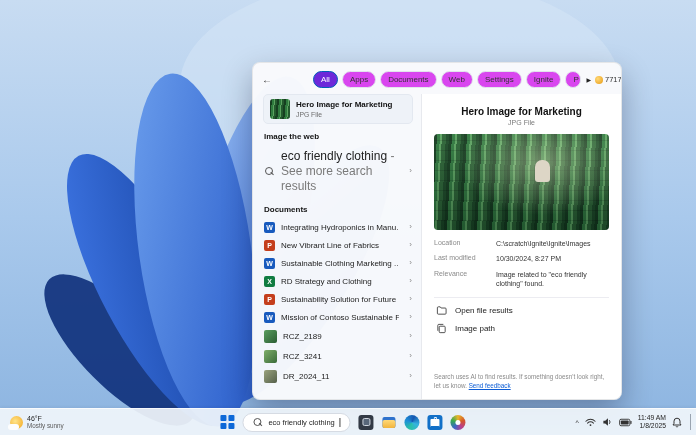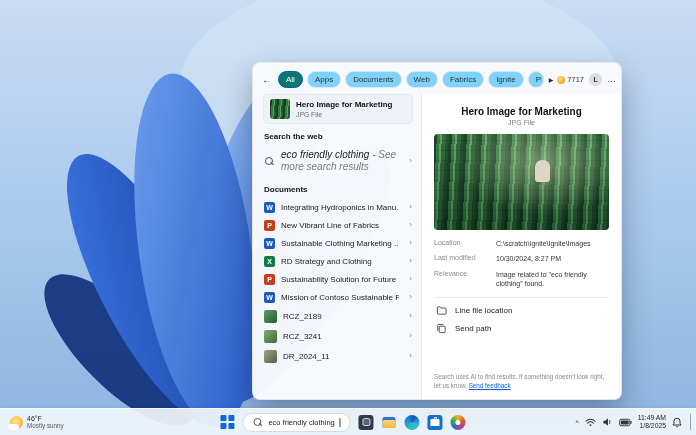--- a/index.html
+++ b/index.html
@@ -8,23 +8,23 @@
 
   
   .wallpaper { position:absolute; inset:0; z-index:0; }
 
   
   .panel { position:absolute; left:252px; top:62px; width:370px; height:338px; z-index:2;
            background:rgba(249,250,252,0.97); border:1px solid rgba(0,0,0,0.08); border-radius:8px;
            box-shadow:0 12px 30px rgba(0,0,30,0.30); display:flex; flex-direction:column; overflow:hidden; }
   .panel-header { display:flex; align-items:center; gap:4px; padding:8px 9px 6px 9px; flex:0 0 auto; }
   .back-btn { font-size:10px; color:#333; margin-right:2px; cursor:default; }
-  .tab { font-size:8px; line-height:1; padding:3.5px 7px; border-radius:9px; background:#7dd3fc;
+  .tab { font-size:8px; line-height:1; padding:3.5px 7px; border-radius:9px; background:#d946ef;
          border:1px solid #e2e5ec; color:#333; white-space:nowrap; }
-  .tab.selected { background:#0f766e; border-color:#005fb8; color:#fff; }
+  .tab.selected { background:#6d28d9; border-color:#005fb8; color:#fff;margin-left:35px; }
   .tab.clipped { max-width:15px; overflow:hidden; }
   .tabs-overflow { font-size:6px; color:#222; margin-left:1px; }
   .header-right { margin-left:auto; display:flex; align-items:center; gap:5px; }
   .rewards { display:flex; align-items:center; gap:2px; font-size:7.5px; color:#333;justify-content:flex-end; }
   .rewards-medal { width:8px; height:8px; border-radius:50%; background:radial-gradient(circle at 35% 35%,#ffd978,#e89a12); }
   .avatar { width:13px; height:13px; border-radius:50%; background:#d9dfe9; color:#333; font-size:7px;
             display:flex; align-items:center; justify-content:center; font-weight:bold; }
   .more-btn { font-size:9px; color:#333; line-height:0.5; }
 
   .panel-body { flex:1; display:flex; min-height:0; }
@@ -34,21 +34,21 @@
   .section-h { font-size:8px; font-weight:bold; color:#141414; margin:8px 0 4px 1px; }
   .best-item { display:flex; align-items:center; gap:6px; background:#eef2f8; border:1px solid #e3e8f0;
                border-radius:5px; padding:4px 6px; }
   .thumb { width:20px; height:20px; border-radius:3px; flex:0 0 auto;
            background:repeating-linear-gradient(95deg,#163f20 0 2px,#2f7a3e 2px 4px,#5aa35f 4px 5px,#245a2e 5px 7px); }
   .best-title { font-size:8px; font-weight:bold; color:#111; line-height:1.2; }
   .best-sub { font-size:6.8px; color:#6b6b6b; margin-top:1px; }
   .row { display:flex; align-items:center; gap:6px; padding:3.5px 1px; }
   .row-title { font-size:8px; color:#222; white-space:nowrap; overflow:hidden; max-width:118px; }
   .chev { margin-left:auto; color:#8a8a8a; font-size:8px; line-height:1; }
-  .web-text { font-size:10px; color:#222; line-height:1.25; max-width:118px;font-style:italic; }
+  .web-text { font-size:12px; color:#222; line-height:1.25; max-width:118px; }
   .web-suffix { color:#7a7a7a; }
   .mag-icon { position:relative; width:11px; height:11px; flex:0 0 auto; }
   .mag-icon::before { content:""; position:absolute; width:6px; height:6px; border:1.2px solid #555; border-radius:50%; left:1px; top:1px; }
   .mag-icon::after { content:""; position:absolute; width:4px; height:1.3px; background:#555; transform:rotate(45deg); left:6px; top:7.6px; }
   .doc-icon { width:11px; height:11px; border-radius:2px; color:#fff; font-size:7px; font-weight:bold;
               display:flex; align-items:center; justify-content:center; flex:0 0 auto; }
   .doc-icon.word { background:#185abd; } .doc-icon.ppt { background:#c43e1c; } .doc-icon.excel { background:#107c41; }
   .photo-thumb { width:13px; height:13px; border-radius:2px; flex:0 0 auto;
                  background:linear-gradient(135deg,#5a9e5f,#2b5d33); }
   .photo-thumb.v2 { background:linear-gradient(135deg,#7fae6a,#3a6b3a); }
@@ -150,21 +150,21 @@
 </svg>
 
 <div class="panel">
 
   <div class="panel-header">
     <span class="back-btn">←</span>
     <span class="tab selected">All</span>
     <span class="tab">Apps</span>
     <span class="tab">Documents</span>
     <span class="tab">Web</span>
-    <span class="tab">Fabrics</span>
+    <span class="tab">Settings</span>
     <span class="tab">Ignite</span>
     <span class="tab clipped">P</span>
     <span class="tabs-overflow">▶</span>
     <span class="header-right">
       <span class="rewards">
         <span class="rewards-medal"></span>
         <span>7717</span>
       </span>
       <span class="avatar">L</span>
       <span class="more-btn">…</span>
@@ -177,21 +177,21 @@
     <div class="results">
 
       <div class="best-item">
         <span class="thumb"></span>
         <span>
           <div class="best-title">Hero Image for Marketing</div>
           <div class="best-sub">JPG File</div>
         </span>
       </div>
 
-      <div class="section-h">Search the web</div>
+      <div class="section-h">Image the web</div>
       <div class="row">
         <span class="mag-icon"></span>
         <span class="web-text">
           <span>eco friendly clothing</span><span class="web-suffix"> - See more search results</span>
         </span>
         <span class="chev">›</span>
       </div>
 
       <div class="section-h">Documents</div>
 
@@ -263,28 +263,28 @@
         <span class="meta-label">Relevance</span>
         <span class="meta-value">Image related to "eco friendly clothing" found.</span>
       </div>
 
       <div class="divider"></div>
 
       <div class="action">
         <svg width="11" height="11" viewBox="0 0 12 12">
             <path d="M1.5 3a1 1 0 0 1 1-1h2.1l1 1.3H10a1 1 0 0 1 1 1V9a1 1 0 0 1-1 1H2.5a1 1 0 0 1-1-1z" fill="none" stroke="#444" stroke-width="1"></path>
           </svg>
-        <span>Line file location</span>
+        <span>Open file results</span>
       </div>
       <div class="action">
         <svg width="11" height="11" viewBox="0 0 12 12">
             <rect x="3.5" y="3.5" width="6.5" height="7" rx="1" fill="none" stroke="#444"></rect>
             <path d="M2 8.5V2.5a1 1 0 0 1 1-1h5" fill="none" stroke="#444"></path>
           </svg>
-        <span>Send path</span>
+        <span>Image path</span>
       </div>
 
       <div class="p-footer">
         <span>Search uses AI to find results. If something doesn't look right, let us know.</span>
         <span class="link">Send feedback</span>
       </div>
     </div>
 
   </div>
 </div>

